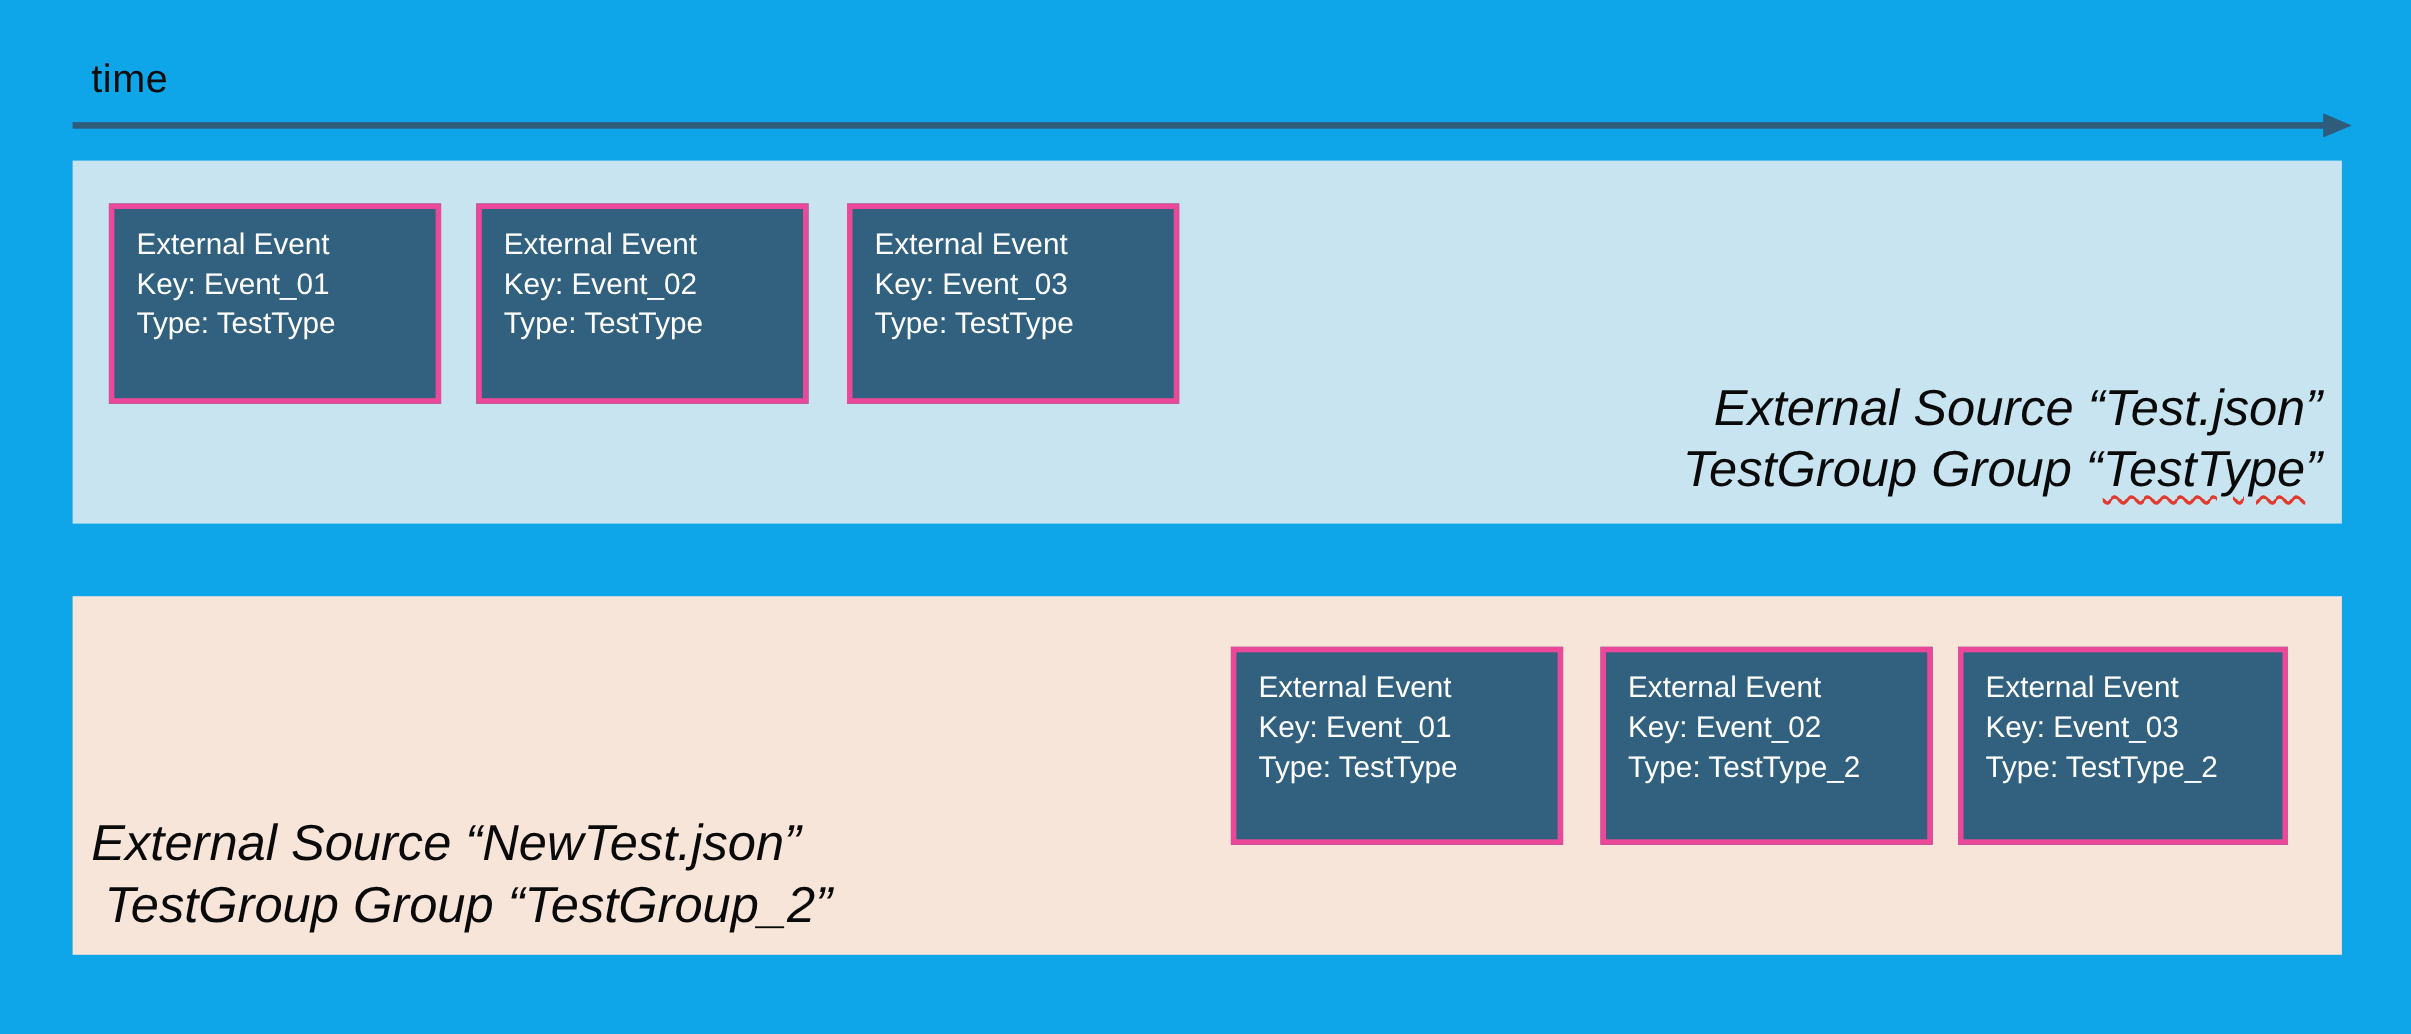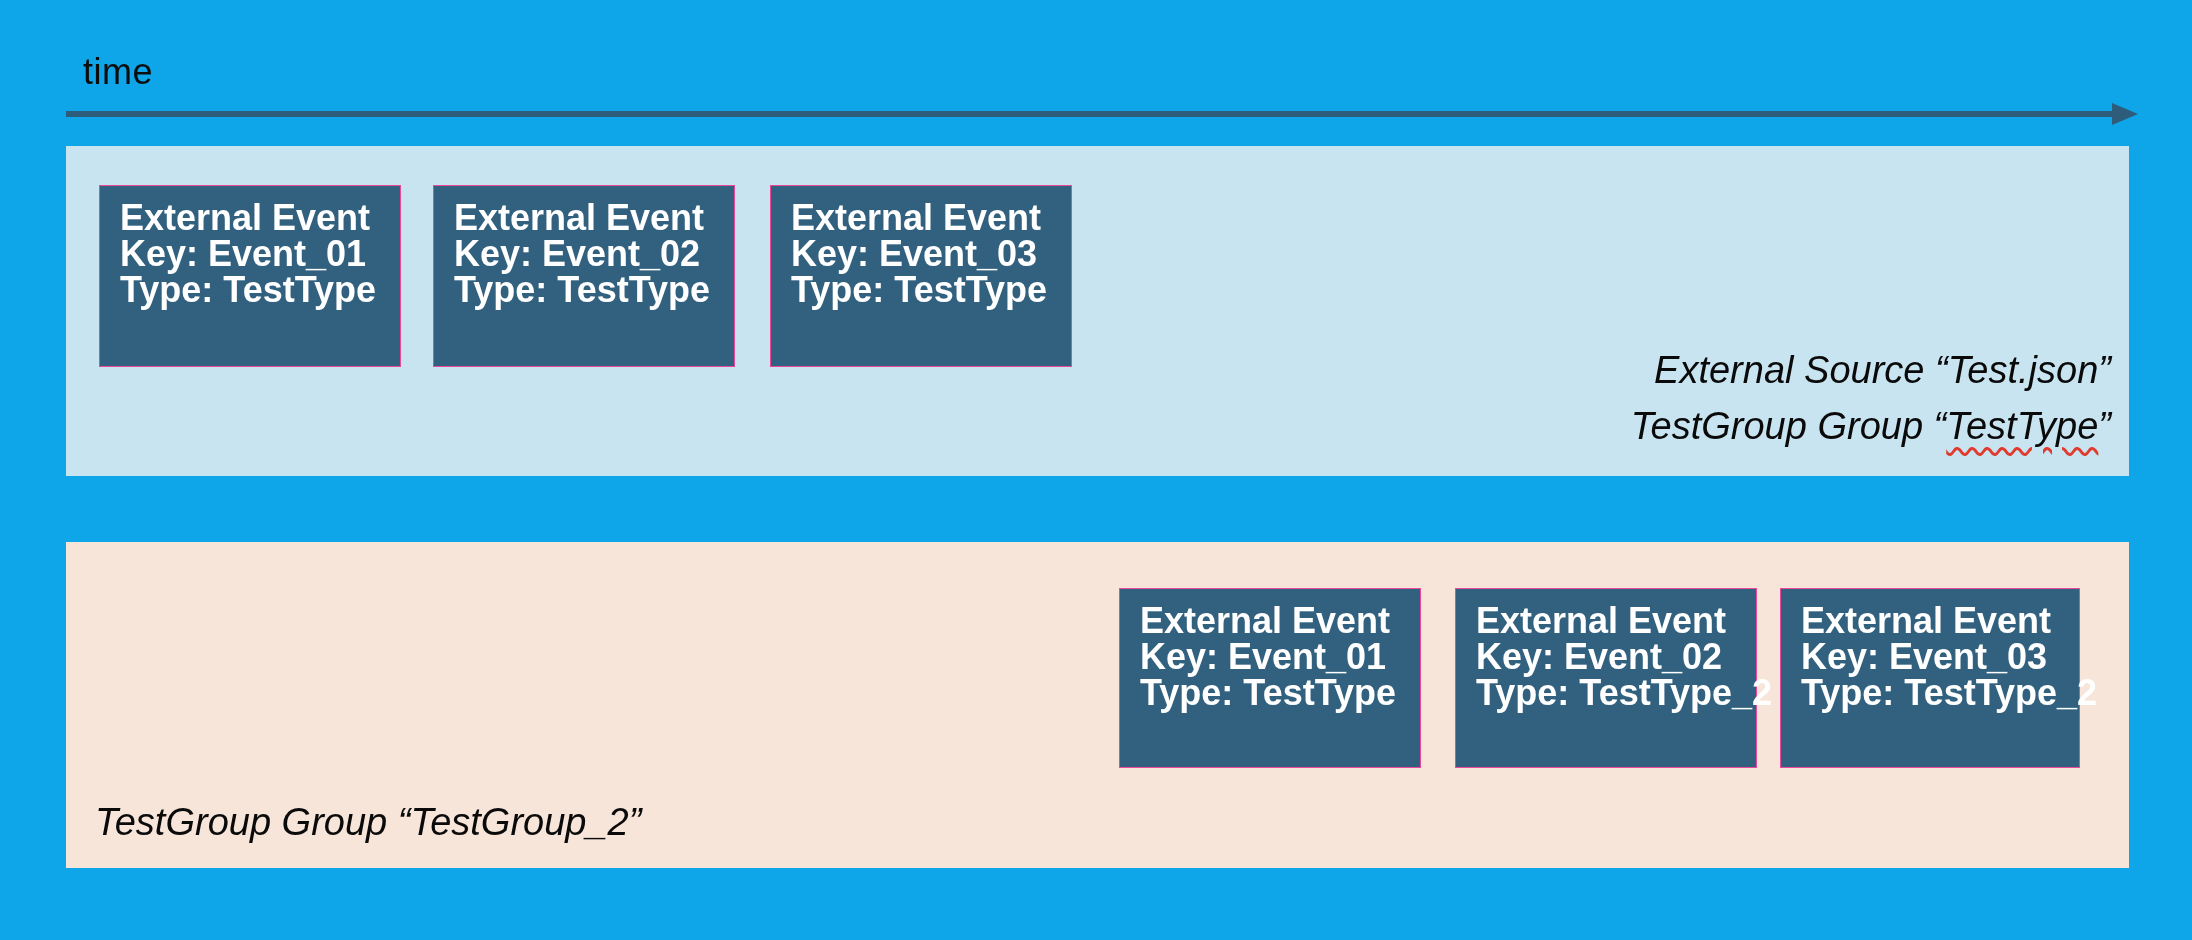--- a/index.html
+++ b/index.html
@@ -52,44 +52,43 @@
   }
   .band-1 { top: 146px; height: 330px; }
   .band-2 { top: 542px; height: 326px; }
 
   
   .event-box {
     position: absolute;
     width: 302px;
     height: 182px;
     box-sizing: border-box;
-    border: 1px solid #ec4899;
+    border: 5px solid #ec4899;
     padding: 14px 20px;
     color: #ffffff;
-    font-size: 36px;
+    font-size: 27px;
     line-height: 36px;
-    font-weight: bold;
   }
   .event-box .line { white-space: nowrap; }
 
   .band-1 .event-box { top: 39px; }
   .b1-e1 { left: 33px; }
   .b1-e2 { left: 367px; }
   .b1-e3 { left: 704px; }
 
   .band-2 .event-box { top: 46px; height: 180px; }
   .b2-e1 { left: 1053px; }
   .b2-e2 { left: 1389px; }
   .b2-e3 { left: 1714px; width: 300px; }
 
   
   .band-label {
     position: absolute;
     font-style: italic;
-    font-size: 38px;
+    font-size: 46px;
     line-height: 56px;
     color: #0a0a0a;
     white-space: nowrap;
   }
   .band-1 .band-label {
     right: 18px;
     bottom: 22px;
     text-align: right;
   }
   .band-2 .band-label {
@@ -156,17 +155,18 @@
       <div class="line">Type: TestType_2</div>
     </div>
 
     <div class="event-box b2-e3" style="background-color: rgb(49, 97, 127);">
       <div class="line">External Event</div>
       <div class="line">Key: Event_03</div>
       <div class="line">Type: TestType_2</div>
     </div>
 
     <div class="band-label">
+      <div class="line1">External Source “NewTest.json”</div>
       <div class="line2">TestGroup Group “TestGroup_2”</div>
     </div>
   </div>
 
 </div>
 
 </body></html>

